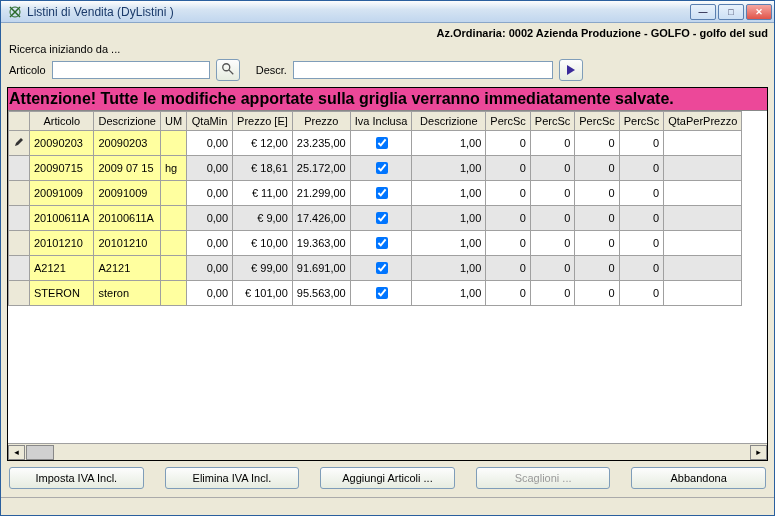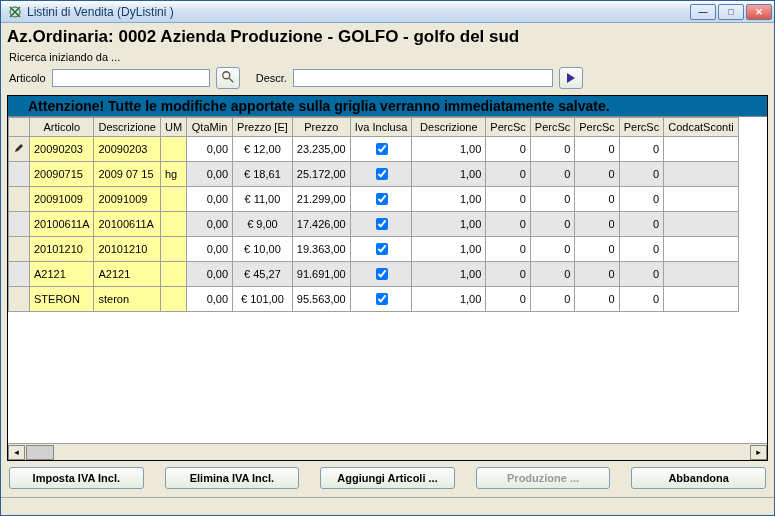--- a/index.html
+++ b/index.html
@@ -37,24 +37,24 @@
     width: 26px; height: 16px;
     border: 1px solid #5a7fb0;
     background: linear-gradient(#e8f1fb,#cde0f4);
     border-radius: 2px;
     display: inline-flex; align-items: center; justify-content: center;
     font-size: 9px; font-weight: bold; color: #335;
   }
   .win-btn.close { background: linear-gradient(#f6a7a0,#e0544a); color:#fff; }
   .content { flex: 1; padding: 4px 6px 2px 6px; display: flex; flex-direction: column; }
   .header-line {
-    text-align: left;
+    text-align: right;
     font-weight: bold;
     color: #000;
-    font-size: 17px;
+    font-size: 11px;
     margin-bottom: 2px;
   }
   .search-label { font-size: 11px; margin: 2px 0 4px 2px; }
   .search-row {
     display: flex; align-items: center; gap: 6px; margin-bottom: 6px;
     padding-left: 2px;
   }
   .search-row label { font-size: 11px; }
   .tinput {
     border: 1px solid #7f9db9;
@@ -83,25 +83,25 @@
     border-bottom: 5px solid transparent;
   }
   .grid-wrap {
     flex: 1;
     border: 1px solid #000;
     background: #fff;
     display: flex; flex-direction: column;
     overflow: hidden;
   }
   .warning-bar {
-    background: #0369a1;
+    background: #ec4899;
     border-bottom: 1px solid #888;
     font-weight: bold;
-    font-size: 14px;
-    padding: 2px 20px;
+    font-size: 16px;
+    padding: 2px 1px;
     color: #000;
   }
   .grid-body {
     flex: 1;
     overflow: hidden;
     position: relative;
     background: #fff;
   }
   table.grid { border-collapse: collapse; width: auto; table-layout: fixed; }
   table.grid th, table.grid td {
@@ -115,21 +115,21 @@
   table.grid th {
     background: #ece9d8;
     font-weight: normal;
     text-align: center;
   }
   .rowhdr { background:#ece9d8; width:20px; text-align:center; }
   .col-articolo { width:60px; background:#ffff9f; }
   .col-descr { width:60px; background:#ffff9f; }
   .col-um { width:16px; background:#ffff9f; }
   .col-qtamin { width:46px; text-align:right; }
-  .col-prezzoe { width:50px; text-align:center; }
+  .col-prezzoe { width:50px; text-align:right; }
   .col-prezzo { width:54px; text-align:right; }
   .col-ivaincl { width:60px; text-align:center; }
   .col-qpp { width:74px; text-align:right; }
   .col-percsc { width:40px; text-align:right; }
   .col-codcat { width:74px; }
   tbody tr:nth-child(even) td { background: #e6e6e6; }
   tbody tr:nth-child(odd) td {}
   tbody tr td.col-articolo, tbody tr td.col-descr, tbody tr td.col-um { background:#ffff9f !important; }
   .chk { width:12px; height:12px; }
   .hscroll {
@@ -141,21 +141,20 @@
   .hscroll .arrow {
     width:17px;height:15px;border:1px solid #888;background:#ece9d8;
     display:inline-flex;align-items:center;justify-content:center;font-size:9px;
   }
   .hscroll .thumb {
     width:28px;height:15px;border:1px solid #888;background:#d0d0d0;margin-left:1px;
   }
   .button-bar {
     display: flex; gap: 21px; padding: 6px 2px;
     justify-content: space-between;
-    font-weight: bold;
   }
   .btn {
     flex: 1;
     height: 22px;
     border: 1px solid #7f9db9;
     background: linear-gradient(#fdfdfd,#e6ece0);
     border-radius: 3px;
     font: inherit;
     text-align: center;
     padding: 0 6px;
@@ -221,21 +220,21 @@
               <th style="width:26px">UM</th>
               <th style="width:46px">QtaMin</th>
               <th style="width:50px">Prezzo [E]</th>
               <th style="width:54px">Prezzo</th>
               <th style="width:60px">Iva Inclusa</th>
               <th style="width:74px">Descrizione</th>
               <th style="width:40px">PercSc</th>
               <th style="width:40px">PercSc</th>
               <th style="width:40px">PercSc</th>
               <th style="width:40px">PercSc</th>
-              <th style="width:74px">CodcatSconti</th>
+              <th style="width:74px">QtaPerPrezzo</th>
             </tr>
           </thead>
           <tbody id="grid-rows">
               <tr>
                 <td class="rowhdr"><span class="pencil-icon"><svg viewBox="0 0 12 12">
                       <path d="M2 10 L3 7 L8 2 L10 4 L5 9 Z" fill="#333"></path>
                     </svg></span></td>
                 <td class="col-articolo">20090203</td>
                 <td class="col-descr">20090203</td>
                 <td class="col-um"></td>
@@ -313,21 +312,21 @@
                 <td class="col-percsc">0</td>
                 <td class="col-percsc">0</td>
                 <td class="col-codcat"></td>
               </tr>
               <tr>
                 <td class="rowhdr"></td>
                 <td class="col-articolo">A2121</td>
                 <td class="col-descr">A2121</td>
                 <td class="col-um"></td>
                 <td class="col-qtamin">0,00</td>
-                <td class="col-prezzoe">€ 45,27</td>
+                <td class="col-prezzoe">€ 99,00</td>
                 <td class="col-prezzo">91.691,00</td>
                 <td class="col-ivaincl"><input type="checkbox" class="chk" checked="" style=""></td>
                 <td class="col-qpp">1,00</td>
                 <td class="col-percsc">0</td>
                 <td class="col-percsc">0</td>
                 <td class="col-percsc">0</td>
                 <td class="col-percsc">0</td>
                 <td class="col-codcat"></td>
               </tr>
               <tr>
@@ -354,19 +353,19 @@
         <div class="thumb"></div>
         <div style="flex:1"></div>
         <div class="arrow">▸</div>
       </div>
     </div>
 
     <div class="button-bar">
       <button class="btn">Imposta IVA Incl.</button>
       <button class="btn">Elimina IVA Incl.</button>
       <button class="btn">Aggiungi Articoli ...</button>
-      <button class="btn" disabled="">Produzione ...</button>
+      <button class="btn" disabled="">Scaglioni ...</button>
       <button class="btn">Abbandona</button>
     </div>
   </div>
 
   <div class="status"></div>
 </div>
 
 </body></html>

